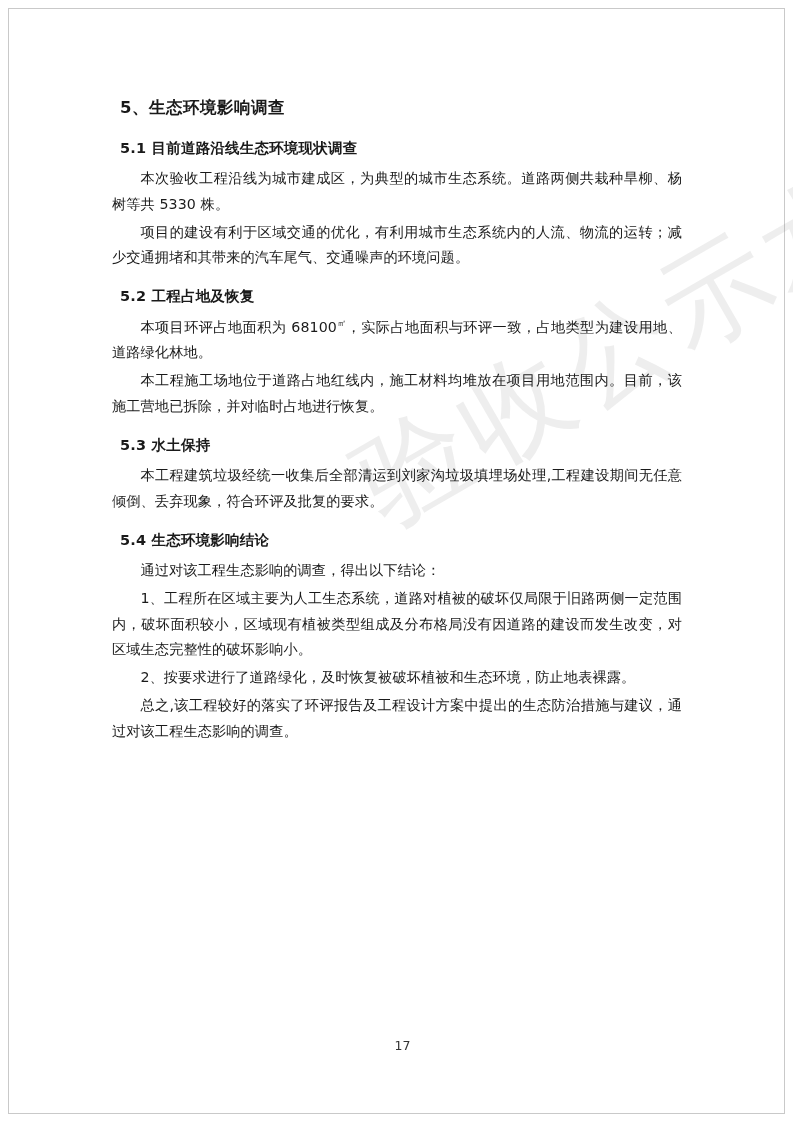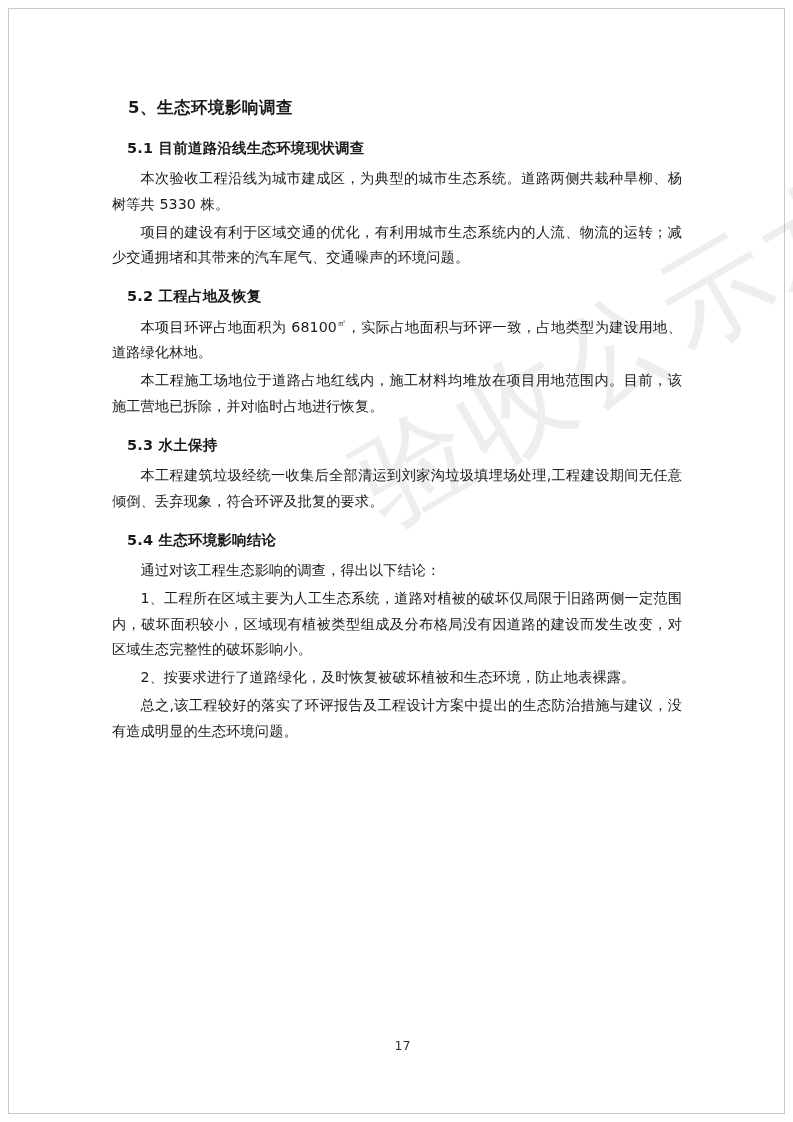--- a/index.html
+++ b/index.html
@@ -31,28 +31,28 @@
   .content {
     position: absolute;
     left: 112px;
     top: 96px;
     width: 570px;
     color: #1a1a1a;
   }
   h2.sec-title {
     font-size: 16.5px;
     font-weight: bold;
-    margin: 0 0 16px 16px;
+    margin: 0 0 16px 8px;
     letter-spacing: 0.5px;
     line-height: 1.5;
   }
   h3.sub-title {
     font-size: 14.5px;
     font-weight: bold;
-    margin: 14px 0 6px 15px;
+    margin: 14px 0 6px 8px;
     line-height: 1.6;
     letter-spacing: 0.2px;
   }
   p.para {
     font-size: 14.2px;
     line-height: 1.82;
     margin: 0 0 2px 0;
     text-indent: 2em;
     text-align: justify;
     letter-spacing: 0.1px;
@@ -106,17 +106,17 @@
     <p class="para"><span>本项目环评占地面积为 68100</span><sup class="sup">㎡</sup><span>，实际占地面积与环评一致，占地类型为建设用地、道路绿化林地。</span></p>
     <p class="para">本工程施工场地位于道路占地红线内，施工材料均堆放在项目用地范围内。目前，该施工营地已拆除，并对临时占地进行恢复。</p>
 
     <h3 class="sub-title">5.3 水土保持</h3>
     <p class="para">本工程建筑垃圾经统一收集后全部清运到刘家沟垃圾填埋场处理,工程建设期间无任意倾倒、丢弃现象，符合环评及批复的要求。</p>
 
     <h3 class="sub-title">5.4 生态环境影响结论</h3>
     <p class="para">通过对该工程生态影响的调查，得出以下结论：</p>
     <p class="para">1、工程所在区域主要为人工生态系统，道路对植被的破坏仅局限于旧路两侧一定范围内，破坏面积较小，区域现有植被类型组成及分布格局没有因道路的建设而发生改变，对区域生态完整性的破坏影响小。</p>
     <p class="para">2、按要求进行了道路绿化，及时恢复被破坏植被和生态环境，防止地表裸露。</p>
-    <p class="para">总之,该工程较好的落实了环评报告及工程设计方案中提出的生态防治措施与建议，没有造成明显的生态环境问题。</p>
+    <p class="para">总之,该工程较好的落实了环评报告及工程设计方案中提出的生态防治措施与建议，通过对该工程生态影响的调查。</p>
   </div>
 
   <div class="page-number">17</div>
 </div>
 
 </body></html>

